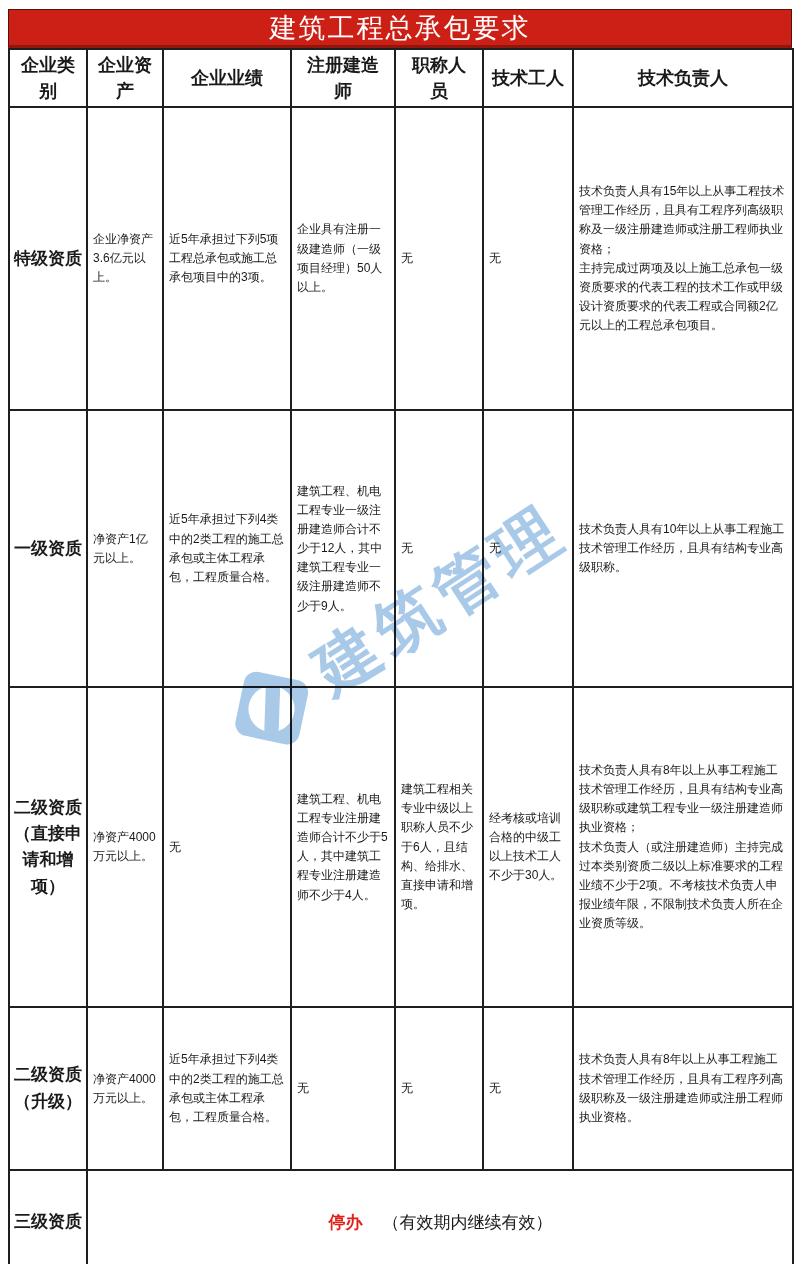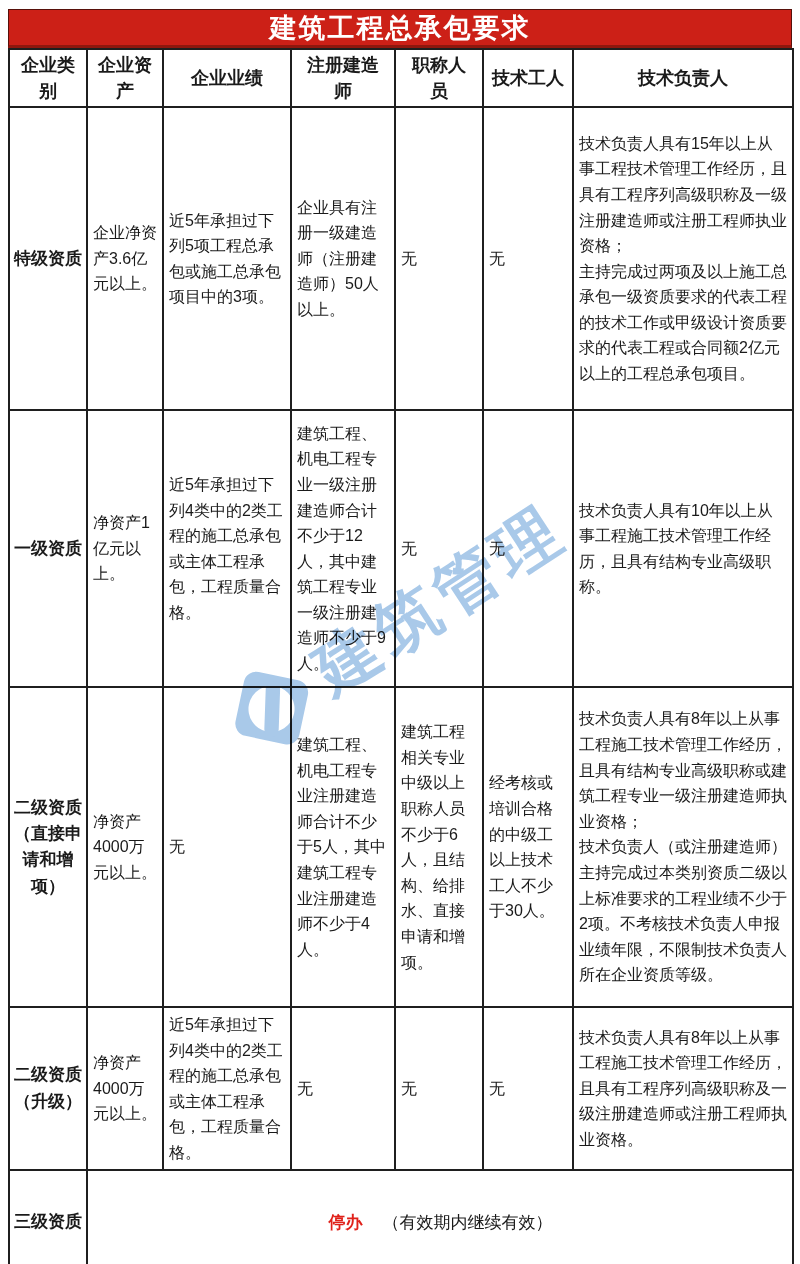--- a/index.html
+++ b/index.html
@@ -25,21 +25,21 @@
     background: #cc2017;
     border: 1px solid #57100a;
     border-bottom: 3px solid #8f170e;
     display: flex;
     align-items: center;
     justify-content: center;
   }
   .title-bar span {
     color: #ffffff;
     font-size: 27px;
-    font-weight: bold;
+    font-weight: normal;
     letter-spacing: 2px;
     text-align: right;
   }
   table.req {
     position: absolute;
     left: 8px;
     top: 48px;
     width: 784px;
     border-collapse: collapse;
     table-layout: fixed;
@@ -51,21 +51,21 @@
   }
   table.req th {
     font-size: 18px;
     font-weight: bold;
     text-align: center;
     vertical-align: middle;
     padding: 2px 8px;
     line-height: 1.45;
   }
   table.req td {
-    font-size: 16px;
+    font-size: 12px;
     line-height: 1.6;
     padding: 2px 4px 2px 5px;
     vertical-align: middle;
     text-align: left;
     white-space: pre-wrap;
   }
   table.req td.cat {
     font-weight: bold;
     font-size: 17px;
     text-align: center;
@@ -137,21 +137,21 @@
         <th>职称人员</th>
         <th>技术工人</th>
         <th>技术负责人</th>
       </tr>
     </thead>
     <tbody>
       <tr style="height:303px">
         <td class="cat">特级资质</td>
         <td>企业净资产3.6亿元以上。</td>
         <td>近5年承担过下列5项工程总承包或施工总承包项目中的3项。</td>
-        <td>企业具有注册一级建造师（注册建造师）50人以上。</td>
+        <td>企业具有注册一级建造师（一级项目经理）50人以上。</td>
         <td>无</td>
         <td>无</td>
         <td>技术负责人具有15年以上从事工程技术管理工作经历，且具有工程序列高级职称及一级注册建造师或注册工程师执业资格；
 主持完成过两项及以上施工总承包一级资质要求的代表工程的技术工作或甲级设计资质要求的代表工程或合同额2亿元以上的工程总承包项目。</td>
       </tr>
       <tr style="height:277px">
         <td class="cat">一级资质</td>
         <td>净资产1亿元以上。</td>
         <td>近5年承担过下列4类中的2类工程的施工总承包或主体工程承包，工程质量合格。</td>
         <td>建筑工程、机电工程专业一级注册建造师合计不少于12人，其中建筑工程专业一级注册建造师不少于9人。</td>

